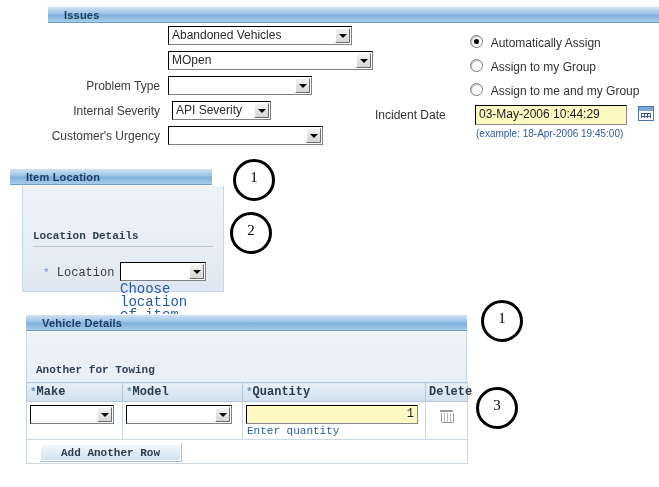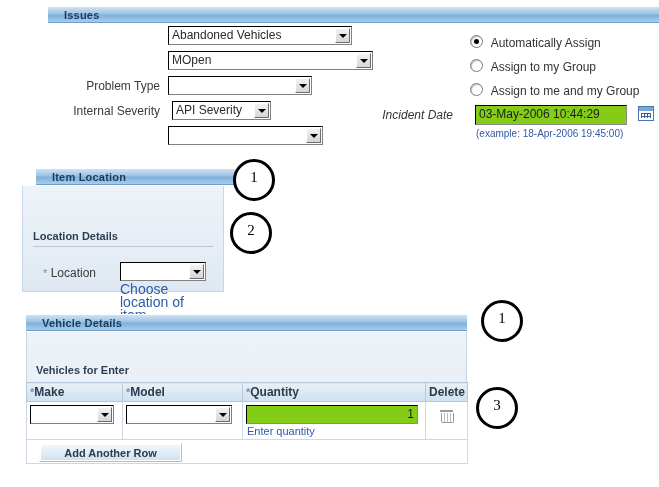--- a/index.html
+++ b/index.html
@@ -29,20 +29,21 @@
     padding-left: 16px;
     box-sizing: border-box;
     letter-spacing: .2px;
   }
   .panel-body {
     background: linear-gradient(to bottom, #eef3f8 0%, #e6edf5 60%, #dfe8f2 100%);
     border-left: 1px solid #c9d6e3;
     border-right: 1px solid #c9d6e3;
     border-bottom: 1px solid #c9d6e3;
     box-sizing: border-box;
+    font-family: Liberation Mono, monospace;
   }
 
   
   #issues-panel { left: 12px; top: 6px; width: 633px; margin-left: 36px; }
   #issues-body {
     position: absolute; left: 12px; top: 24px;
     width: 633px; height: 124px;
   }
   .form-row {
     position: absolute;
@@ -91,21 +92,21 @@
     left: 3px; top: 5px;
     border-left: 4px solid transparent;
     border-right: 4px solid transparent;
     border-top: 4px solid #000000;
   }
 
   
   .txtinput {
     position: absolute;
     box-sizing: border-box;
-    background: #84cc16;
+    background: #fef9c3;
     border: 1px solid #000000;
     border-right-color: #8a8a8a;
     border-bottom-color: #8a8a8a;
     font-size: 12px;
     color: #1d1d1d;
     line-height: 17px;
     padding: 0 3px;
   }
 
   
@@ -150,21 +151,21 @@
     background: #7ba7d7;
   }
   .cal-icon .cal-grid {
     position: absolute; left: 2px; top: 6px; right: 2px; bottom: 2px;
     background:
       repeating-linear-gradient(to right, #3a5f8f 0 1px, transparent 1px 3px),
       repeating-linear-gradient(to bottom, #3a5f8f 0 1px, transparent 1px 3px);
   }
 
   
-  #loc-panel { left: 36px; top: 168px; width: 202px; }
+  #loc-panel { left: 10px; top: 168px; width: 202px; }
   #loc-body {
     position: absolute; left: 22px; top: 186px;
     width: 202px; height: 106px;
   }
   .sub-head {
     position: absolute;
     font-weight: bold;
     font-size: 11px;
     color: #2d3f52;
   }
@@ -304,40 +305,43 @@
     <div class="lbl-wrap">
         <span class="form-label">Internal Severity</span>
       </div>
     <div class="combo" style="left:160px; top:0; width:99px;">
       <span>API Severity</span>
       <span class="arrowbox"></span>
     </div>
   </div>
 
   <div class="form-row" style="left:0; top:102px; width:380px;">
+    <div class="lbl-wrap">
+        <span class="form-label">Customer's Urgency</span>
+      </div>
     <div class="combo" style="left:156px; top:0; width:155px;">
       <span></span>
       <span class="arrowbox"></span>
     </div>
   </div>
 
   <div class="radio-row" style="left:458px; top:11px;">
     <span class="radio-mark checked"></span>
     <span class="radio-label">Automatically Assign</span>
   </div>
   <div class="radio-row" style="left:458px; top:59px;">
     <span class="radio-mark"></span>
     <span class="radio-label">Assign to me and my Group</span>
   </div>
   <div class="radio-row" style="left:458px; top:35px;">
     <span class="radio-mark"></span>
     <span class="radio-label">Assign to my Group</span>
   </div>
 
-  <div style="position:absolute; left:346px; top:84px; width:95px; text-align:right;font-style:italic;">Incident Date</div>
+  <div style="position:absolute; left:363px; top:84px; width:95px; text-align:left;">Incident Date</div>
   <div class="txtinput" style="left:463px; top:81px; width:152px; height:20px;">
     <span>03-May-2006 10:44:29</span>
   </div>
   <div class="cal-icon" style="left:626px; top:82px;">
     <span class="cal-top"></span>
     <span class="cal-grid"></span>
   </div>
   <div class="hint" style="left:464px; top:104px;">(example: 18-Apr-2006 19:45:00)</div>
 </div>
 
@@ -358,21 +362,21 @@
     <span class="arrowbox"></span>
   </div>
 
   <div class="link-hint" style="left:97px; top:97px; width:92px;">Choose location of item</div>
 </div>
 
 <div class="panel" id="veh-panel">
   <div class="panel-header">Vehicle Details</div>
 </div>
 <div class="panel-body" id="veh-body">
-  <div class="sub-head" style="left:9px; top:32px;">Vehicles for Enter</div>
+  <div class="sub-head" style="left:9px; top:32px;">Another for Towing</div>
 
   <table class="tbl" style="left:-1px; top:50px; width:441px;">
     <colgroup>
       <col style="width:96px">
         <col style="width:120px">
         <col style="width:183px">
         <col style="width:42px">
     </colgroup>
     <thead>
       <tr>

